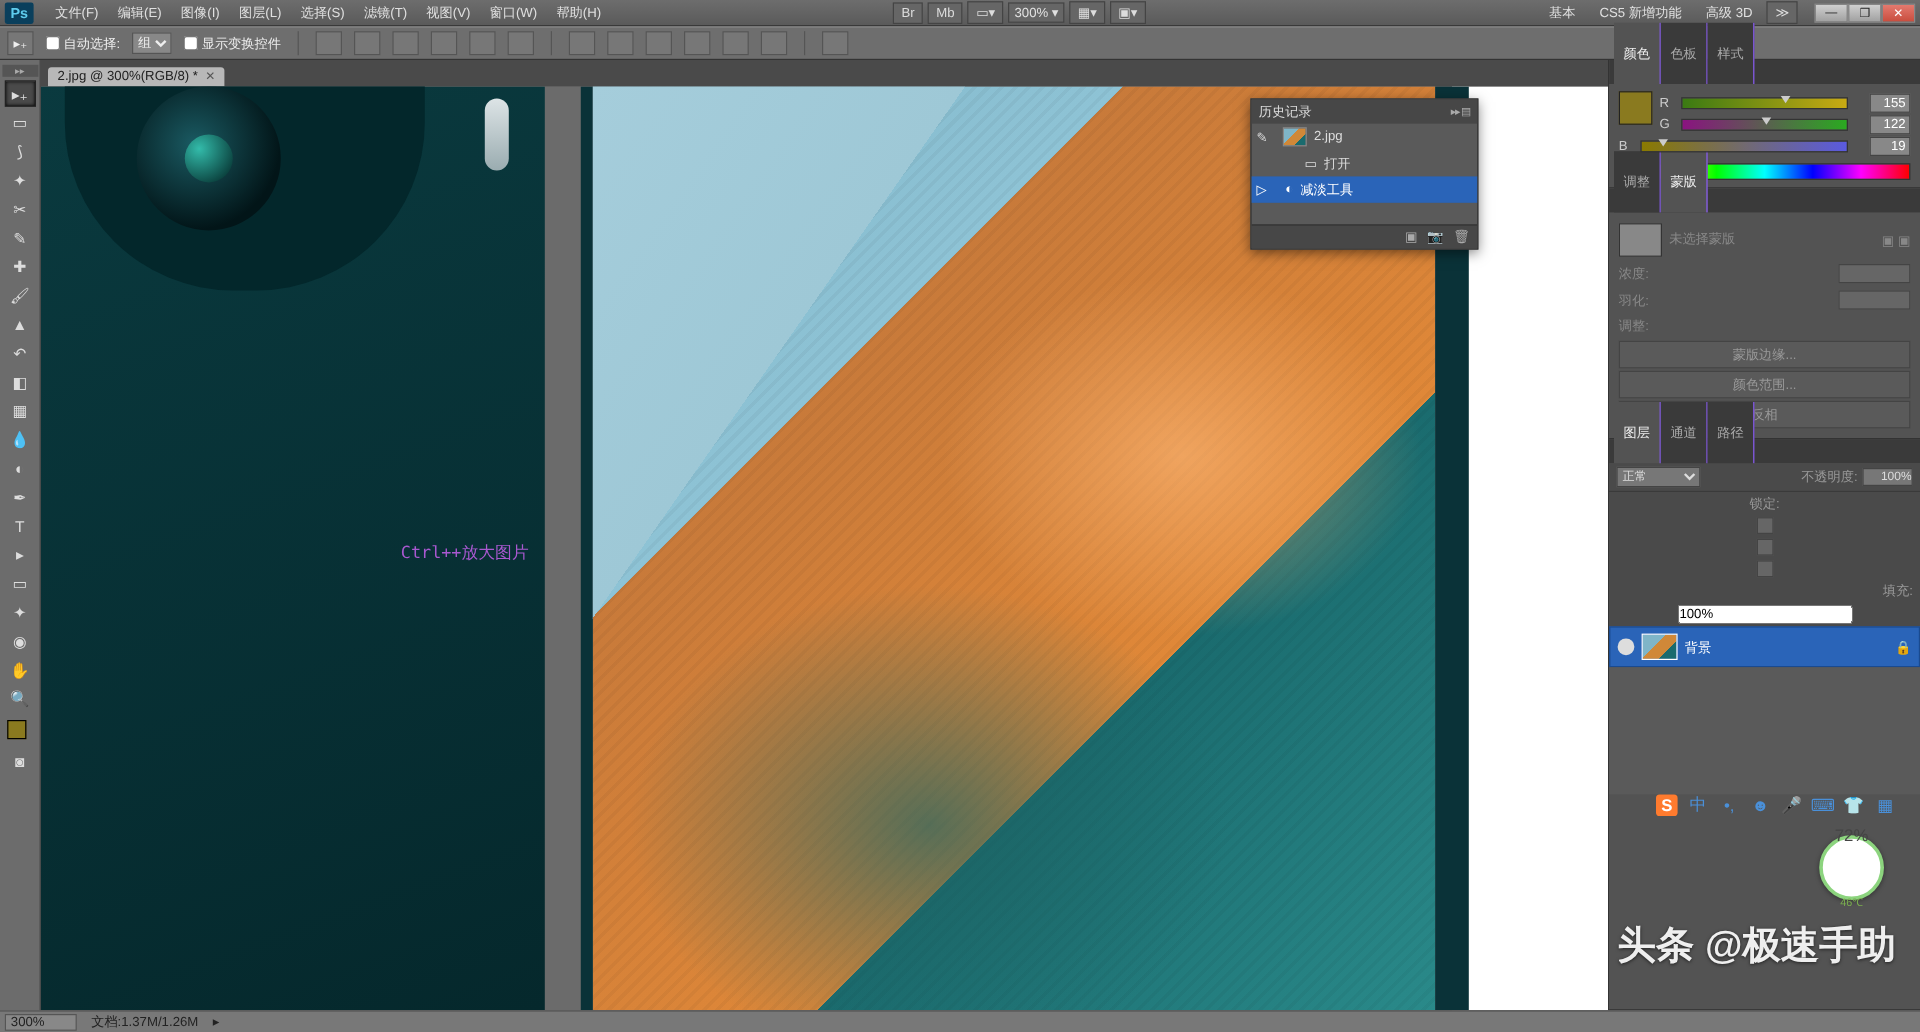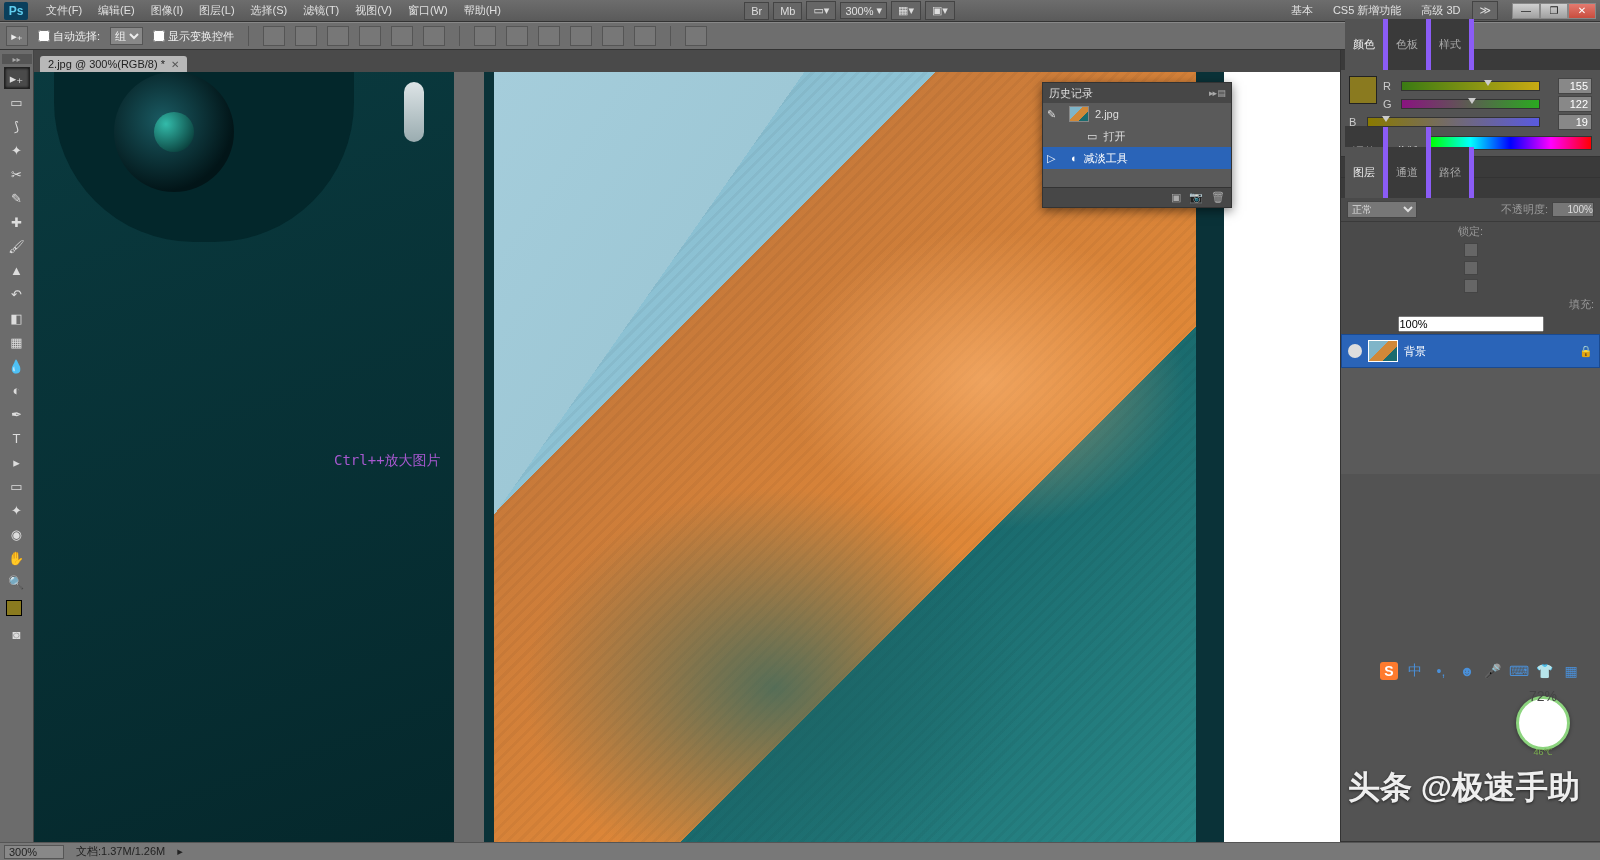--- a/index.html
+++ b/index.html
@@ -51,21 +51,21 @@
   radial-gradient(ellipse 400px 300px at 70% 40%, rgba(255,185,120,0.6) 0%, transparent 50%),
   radial-gradient(ellipse 500px 400px at 40% 80%, rgba(30,100,100,0.7) 0%, transparent 50%),
   linear-gradient(125deg, #a5cddb 0%, #9ec8d6 25%, transparent 25%),
   repeating-linear-gradient(135deg, rgba(0,0,0,0.04) 0px, rgba(0,0,0,0.04) 3px, transparent 3px, transparent 8px);}
 .white-edge{ width:130px; background:#fff; border-left:14px solid #0a3238;}
 
 
 .panels{ width:260px; background:#535353; border-left:1px solid #333; display:flex; flex-direction:column;}
 .panel{ border-bottom:1px solid #333; background:#535353;}
 .panel-tabs{ height:20px; background:#3a3a3a; display:flex; align-items:flex-end; padding-left:4px; gap:0;}
-.ptab{ padding:18px 8px; background:#3a3a3a; color:#aaa; font-size:11px; border-right:5px solid #8b5cf6;}
+.ptab{ padding:18px 8px; background:#3a3a3a; color:#aaa; font-size:11px; border-right:1px solid #8b5cf6;}
 .ptab.active{ background:#535353; color:#eee;}
 .panel-body{ padding:6px 8px; color:#ccc; font-size:11px;}
 
 .color-row{ display:flex; align-items:center; gap:6px; margin:2px 0;}
 .color-row .ch{ width:12px;}
 .color-row .slider{ flex:1; height:10px; position:relative; border:1px solid #333;}
 .color-row .slider.r{ background:linear-gradient(90deg,#3a7a13,#c9aa13);}
 .color-row .slider.g{ background:linear-gradient(90deg,#8a1380,#2aaa20);}
 .color-row .slider.b{ background:linear-gradient(90deg,#8a7a00,#5a5ae0);}
 .color-row .tri{ position:absolute; top:-2px; width:0; height:0; border-left:4px solid transparent; border-right:4px solid transparent; border-top:6px solid #ccc;}
@@ -263,20 +263,40 @@
         <div style="clear:both"></div>
         <div class="spectrum"></div>
       </div>
     </div>
 
     <div class="panel">
       <div class="panel-tabs">
         <div class="ptab">调整</div>
         <div class="ptab active">蒙版</div>
       </div>
+      <div class="panel-body mask-body">
+        <div class="row">
+          <span><span class="mask-thumb"></span><span>未选择蒙版</span></span>
+          <span>▣ ▣</span>
+        </div>
+        <div class="row">
+            <span>浓度:</span>
+            <span class="fld"></span>
+          </div>
+        <div class="row">
+            <span>羽化:</span>
+            <span class="fld"></span>
+          </div>
+        <div class="row">
+            <span>调整:</span>
+          </div>
+        <div class="btn">蒙版边缘...</div>
+        <div class="btn">颜色范围...</div>
+        <div class="btn">反相</div>
+      </div>
     </div>
 
     <div class="panel" style="flex:1">
       <div class="panel-tabs">
         <div class="ptab active">图层</div>
         <div class="ptab">通道</div>
         <div class="ptab">路径</div>
       </div>
       <div class="layers-body">
         <div class="layers-opts">

